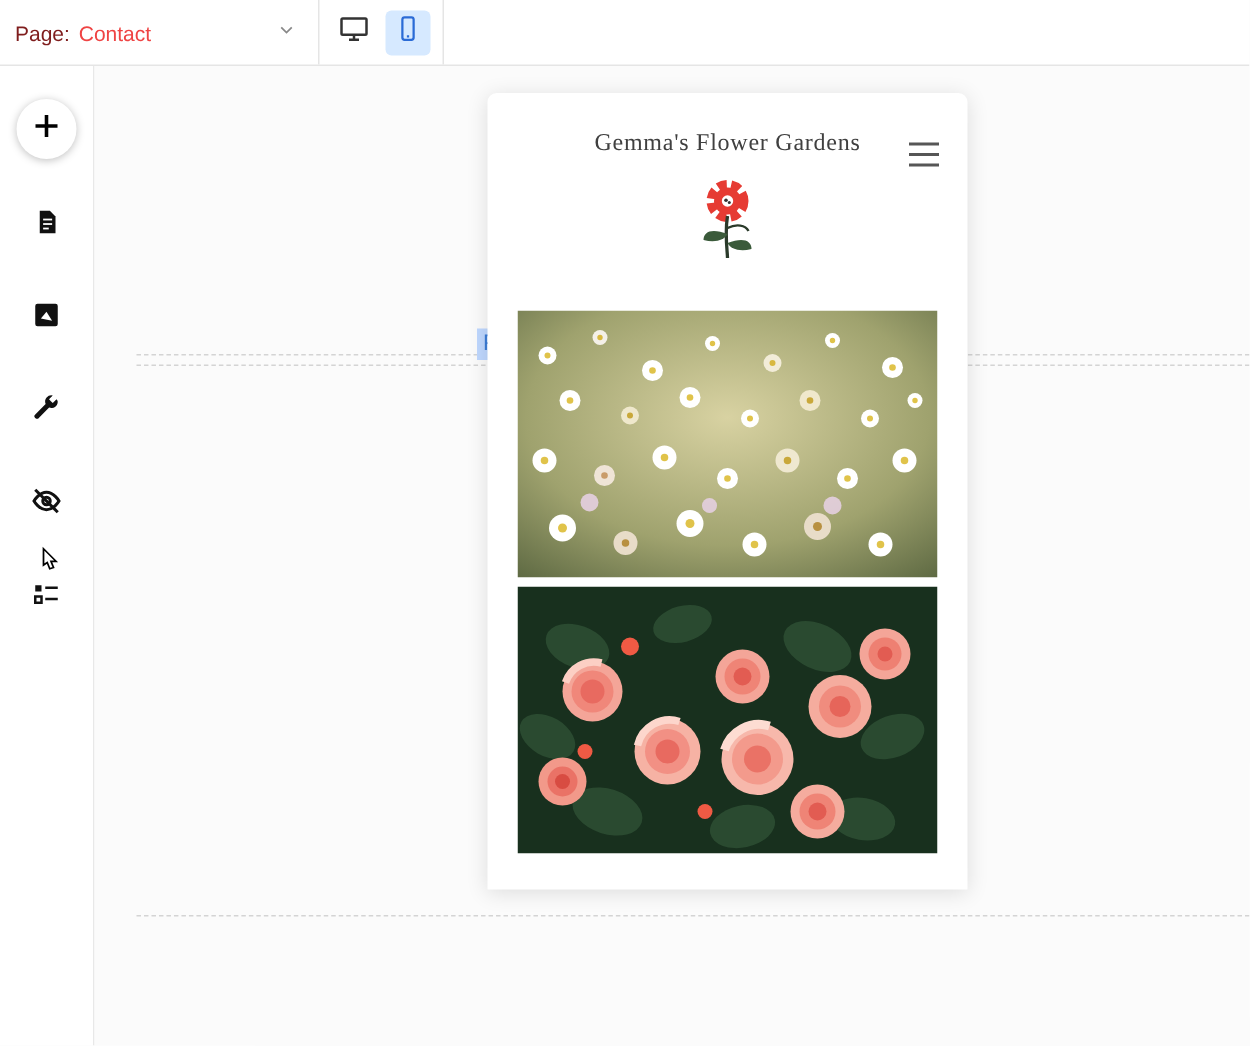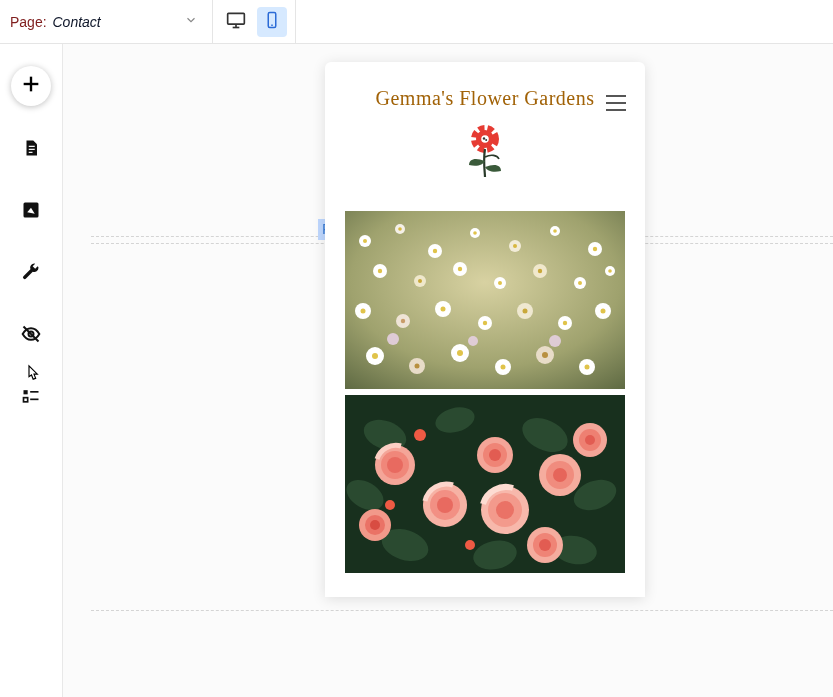--- a/index.html
+++ b/index.html
@@ -26,21 +26,21 @@
     height: 100%;
     padding: 0 14px 0 10px;
     color: #333;
     font-size: 14px;
     width: 213px;
     justify-content: space-between;
     border-right: 1px solid #e5e5e5;
     cursor: pointer;
   }
   .page-selector .label-part { color: #7f1d1d; }
-  .page-selector .value-part { color: #0f172a; margin-left: 2px; font-style: italic; }
+  .page-selector .value-part { color: #ef4444; margin-left: 2px; }
   .page-selector .chev { color: #888; }
   .device-toggles {
     display: flex;
     align-items: center;
     height: 100%;
     padding: 0 8px;
     gap: 6px;
     border-right: 1px solid #e5e5e5;
   }
   .device-btn {
@@ -138,22 +138,22 @@
     box-shadow: 0 2px 14px rgba(0,0,0,0.12);
     padding-bottom: 24px;
   }
   .site-header {
     text-align: center;
     padding: 24px 48px 8px 48px;
     position: relative;
   }
   .site-title {
     font-family: Georgia, "Times New Roman", serif;
-    font-size: 20px;
-    color: #a16207;
+    font-size: 16px;
+    color: #404040;
     font-weight: 400;
     letter-spacing: 0.5px;
     line-height: 1.25;
   }
   .hamburger {
     position: absolute;
     right: 18px;
     top: 32px;
     cursor: pointer;
   }

